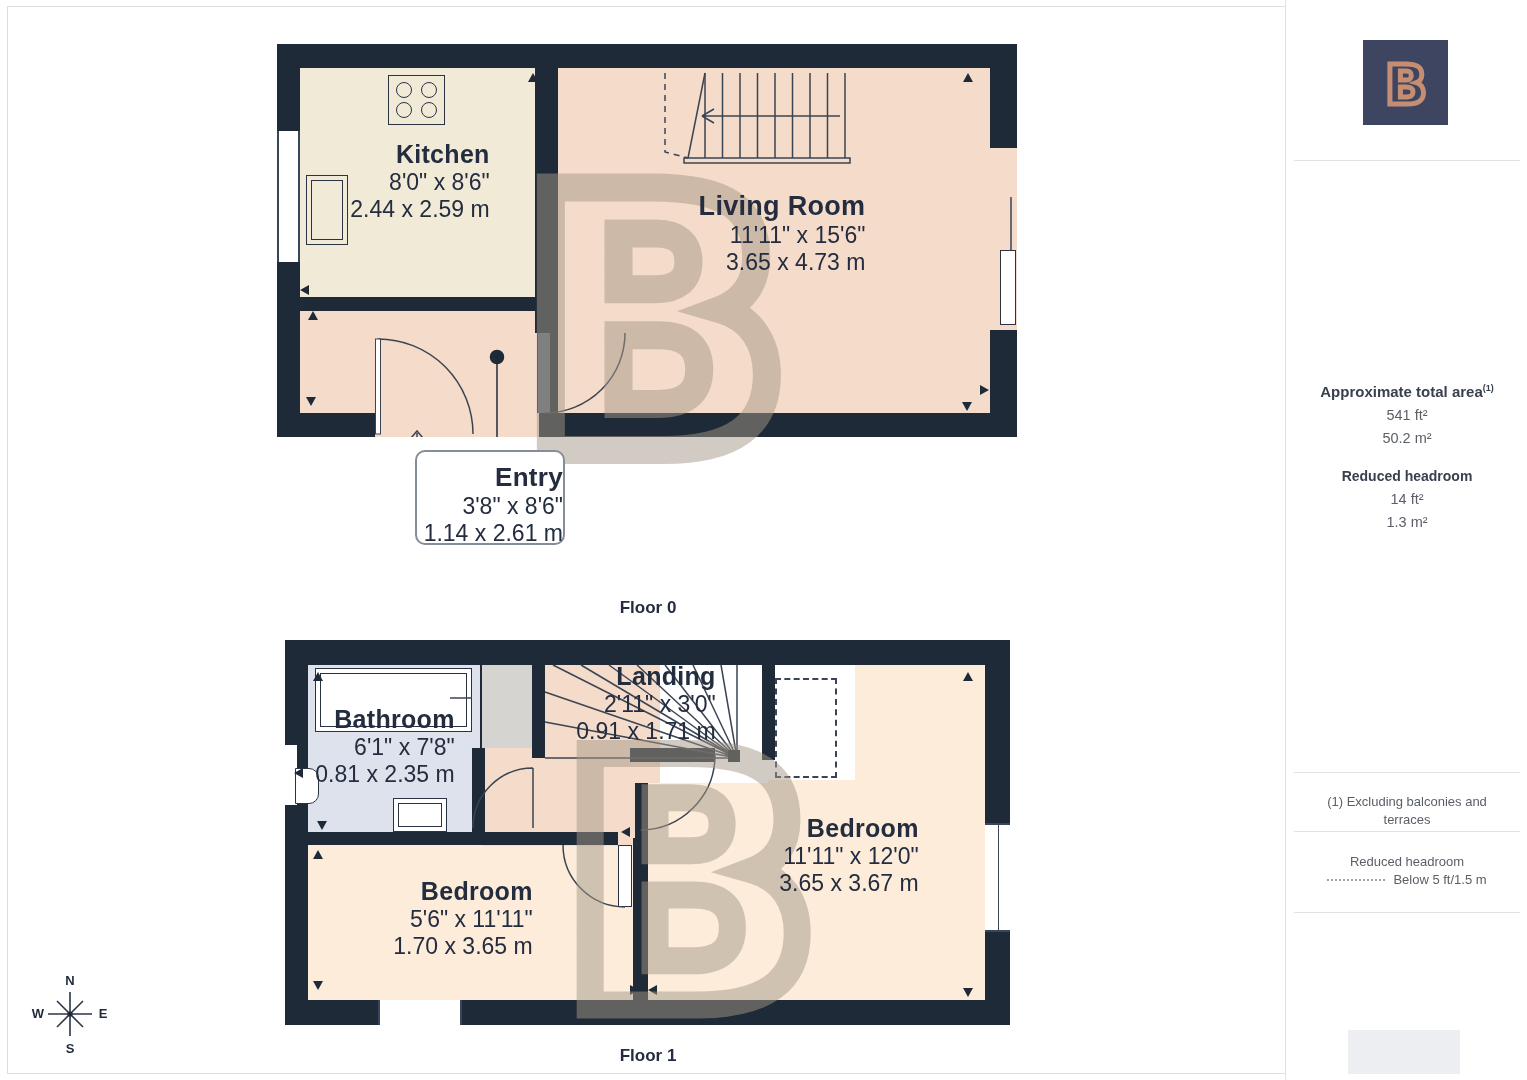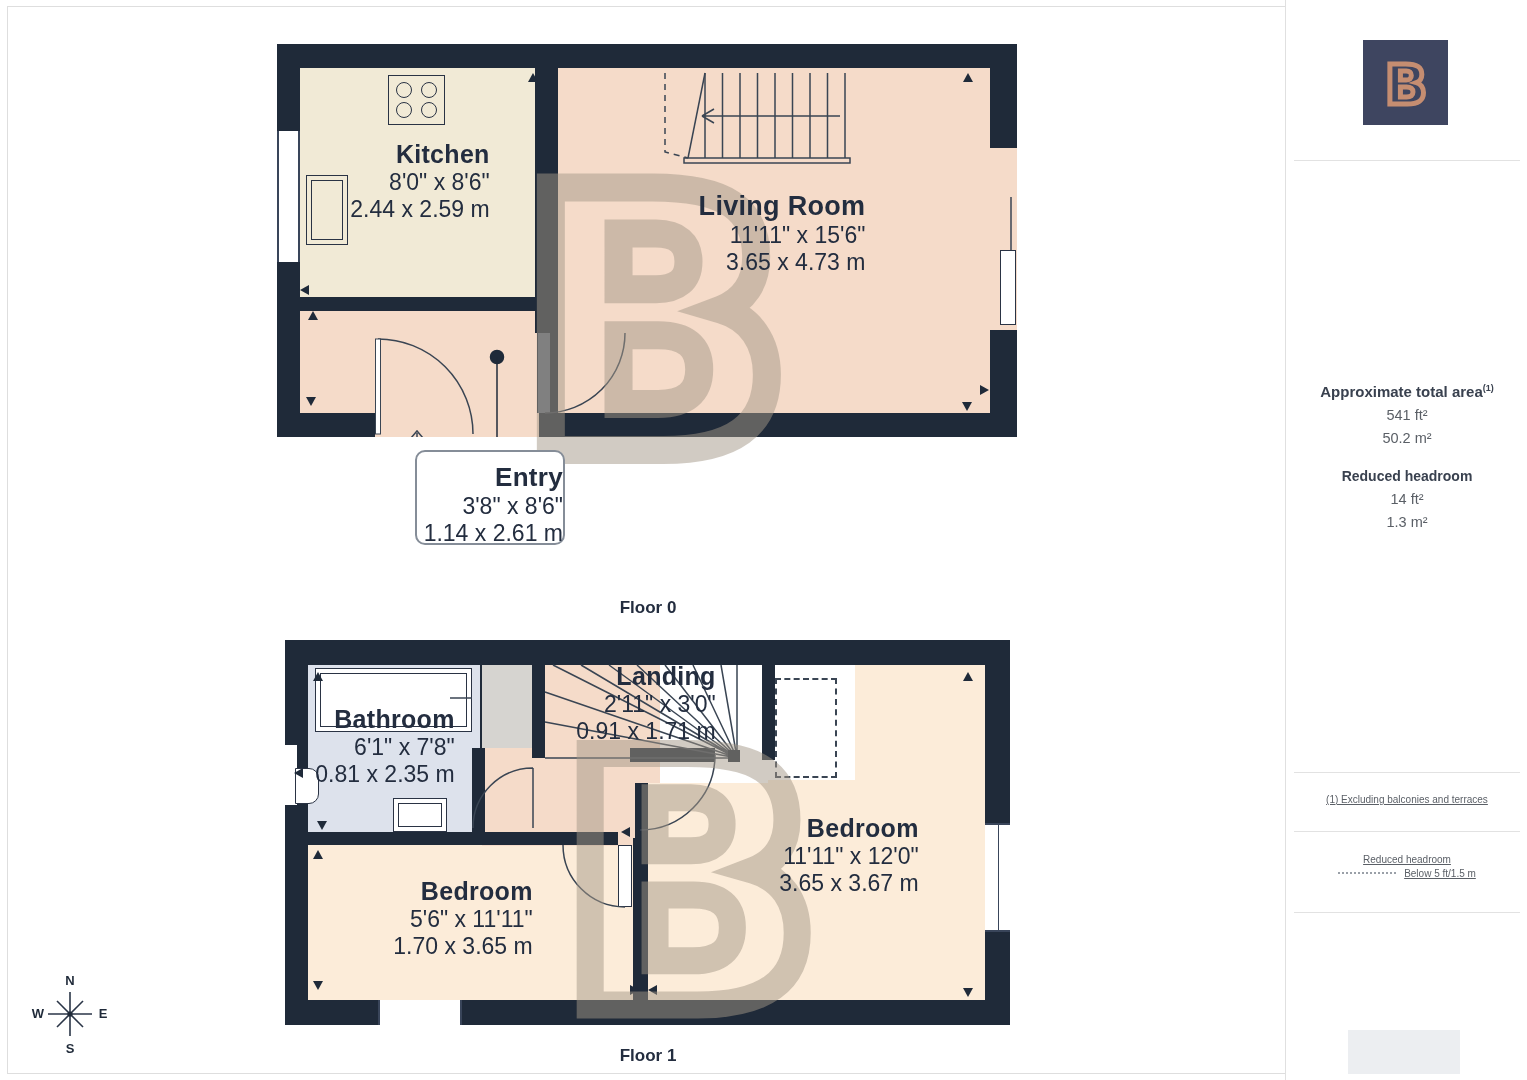--- a/index.html
+++ b/index.html
@@ -32,21 +32,21 @@
   .entrybox .rname{font-size:26px;}
   .entrybox .rdim{font-size:23px;}
 
   
   .sidebar{position:absolute;left:1285px;top:0;width:242px;height:1080px;border-left:1px solid #e0e0e0;z-index:3;background:#fff;}
   .logo{position:absolute;left:77px;top:40px;width:85px;height:85px;background:var(--navy);}
   .sdiv{position:absolute;left:8px;right:8px;height:1px;background:#e2e2e2;}
   .sarea{position:absolute;left:0;right:0;text-align:center;}
   .stitle{font-weight:bold;font-size:15px;color:#39414f;}
   .sval{font-size:14.5px;color:#5a5f66;margin-top:7px;}
-  .snote{font-size:10px;color:#5a5f66;line-height:1.35;text-decoration:underline;}
+  .snote{font-size:13px;color:#5a5f66;line-height:1.35;}
   .dots{display:inline-block;width:58px;height:1px;border-top:2px dotted #9aa0a8;vertical-align:middle;margin-right:8px;}
   .swm{position:absolute;left:62px;top:1030px;width:112px;height:44px;background:#e4e7eb;opacity:.7;}
 
   :root{--wall:#1f2a39;--kitchen:#f1ead6;--salmon:#f5dbc9;--peach:#fcecd9;--bath:#dde2ec;
         --grayblock:#d6d4d0;--navy:#3e4560;--coral:#c58d71;}
 </style>
 </head>
 <body>
 
 <div id="canvas">

